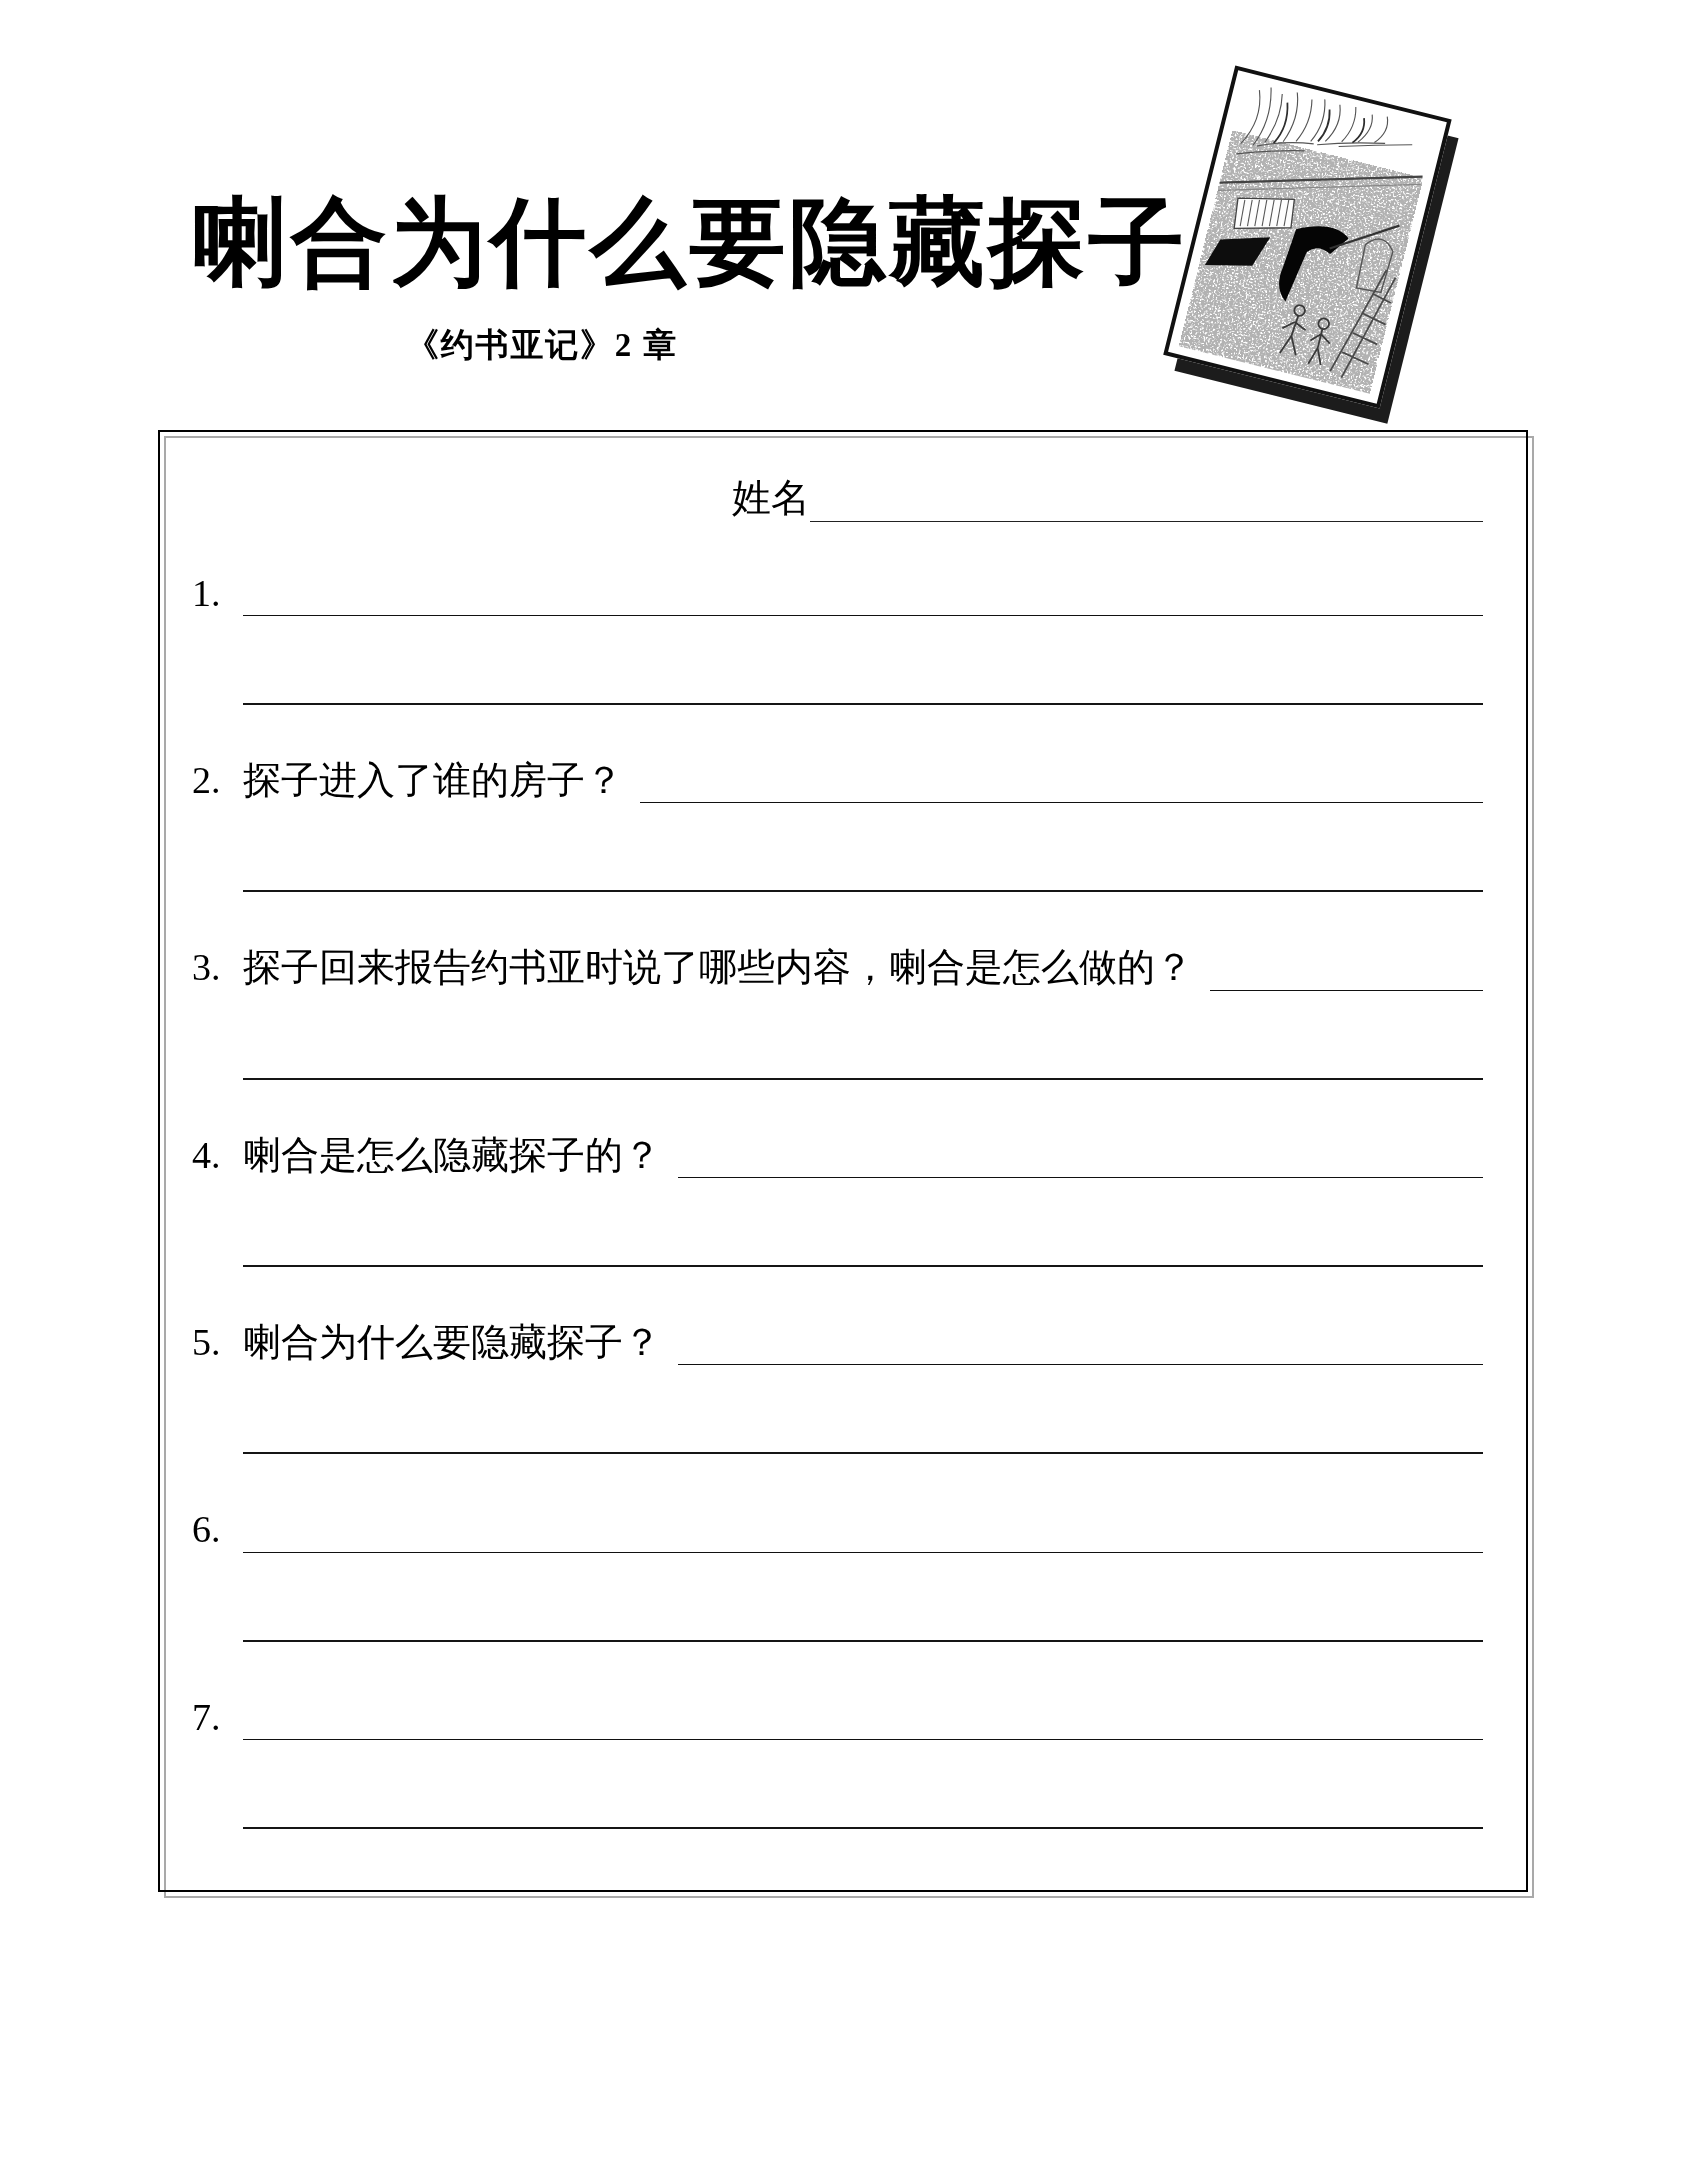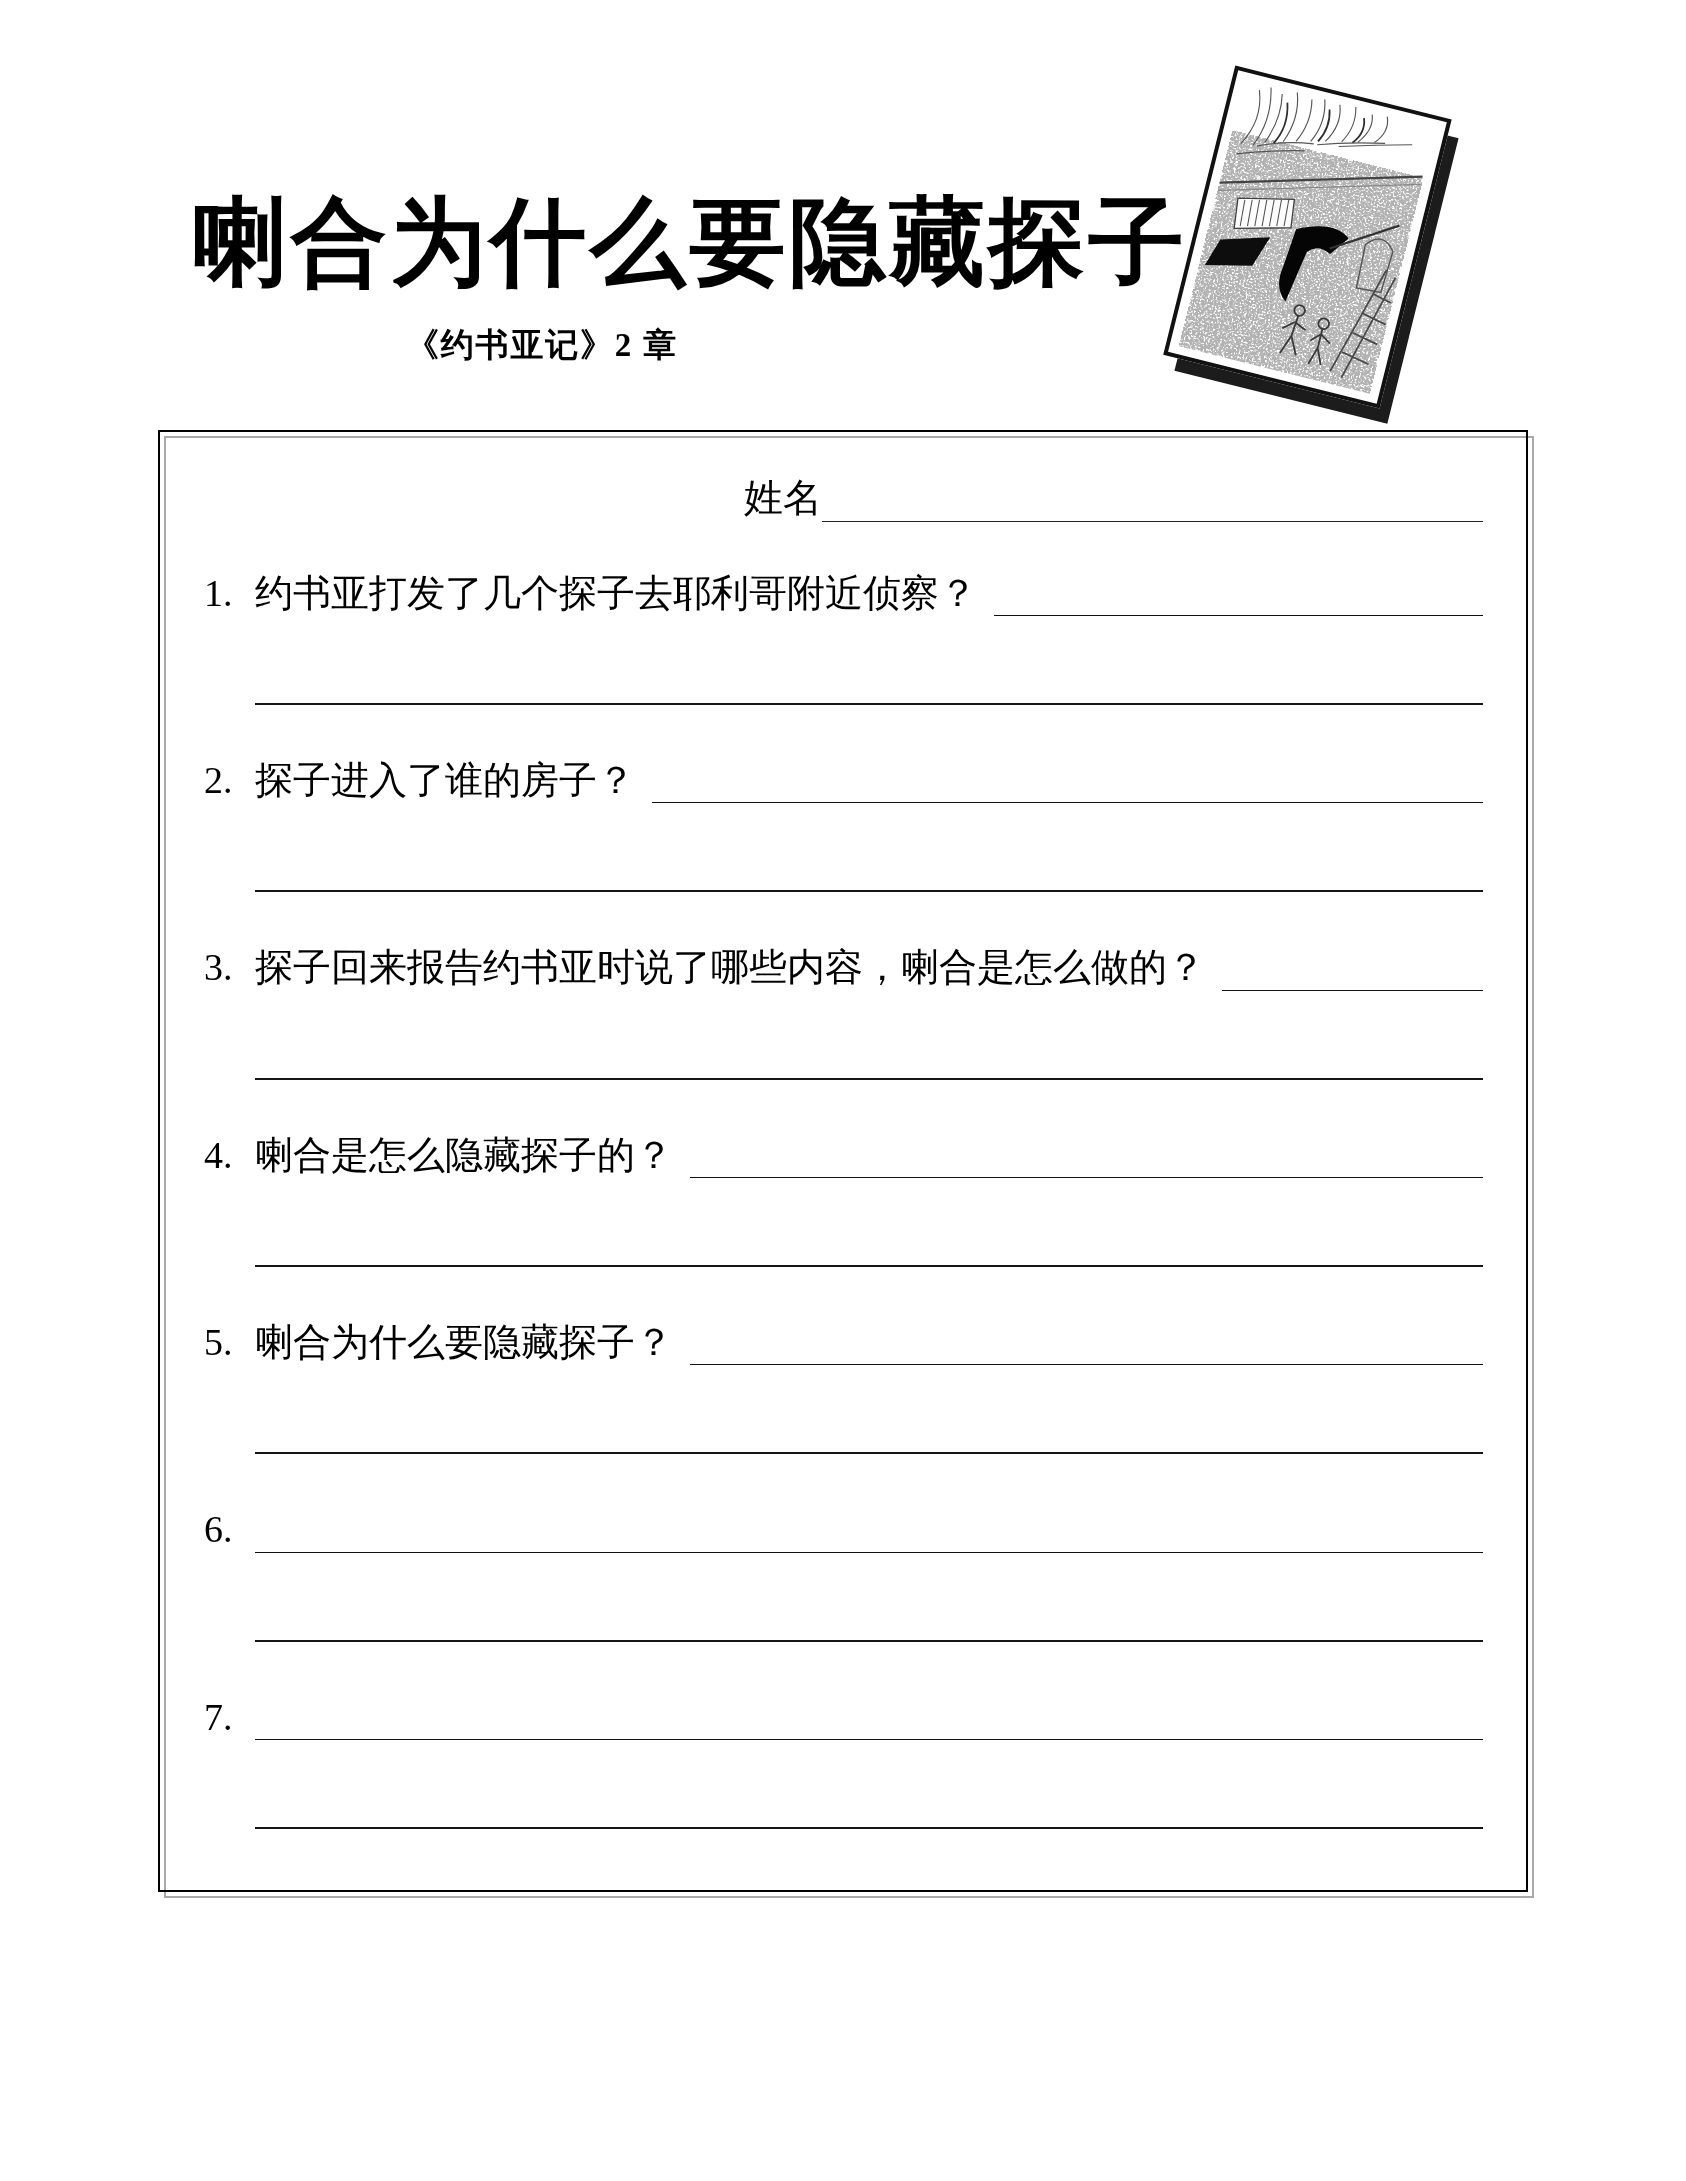--- a/index.html
+++ b/index.html
@@ -44,21 +44,21 @@
   .frame-shadow {
     position:absolute; left:6.4px; top:6.4px; width:100%; height:100%;
     border:2.8px solid #a9a9a9; background:transparent;
   }
   .frame-main {
     position:absolute; left:0; top:0; width:100%; height:100%;
     border:2.8px solid #000; background:transparent;
   }
   .content {
     position:absolute; left:0; top:0; right:0; bottom:0;
-    padding:44px 41px 0 46px;
+    padding:44px 41px 0 34px;
     font-size:38px; line-height:1.22;
   }
 
   .name-row { display:flex; align-items:flex-end; margin-left:540px; }
   .name-label { white-space:nowrap; font-size:39px; }
   .name-blank { flex:1; border-bottom:1.8px solid #222; height:42px; }
 
   .q-row { display:flex; align-items:flex-end; margin-top:52px; }
   .q-block:first-of-type .q-row { margin-top:48px; }
   .q-num { flex:0 0 51px; }
@@ -156,21 +156,20 @@
       <div class="name-row">
         <span class="name-label">姓名</span>
         <span class="name-blank"></span>
       </div>
 
       <div>
 
           <div class="q-block">
             <div class="q-row">
               <span class="q-num">1.</span>
-              <span class="q-text">约书亚打发了几个探子去耶利哥附近侦察？</span>
               <span class="q-blank"></span>
             </div>
             <div class="q-line"></div>
           </div>
 
           <div class="q-block">
             <div class="q-row">
               <span class="q-num">2.</span>
               <span class="q-text">探子进入了谁的房子？</span>
               <span class="q-blank"></span>

